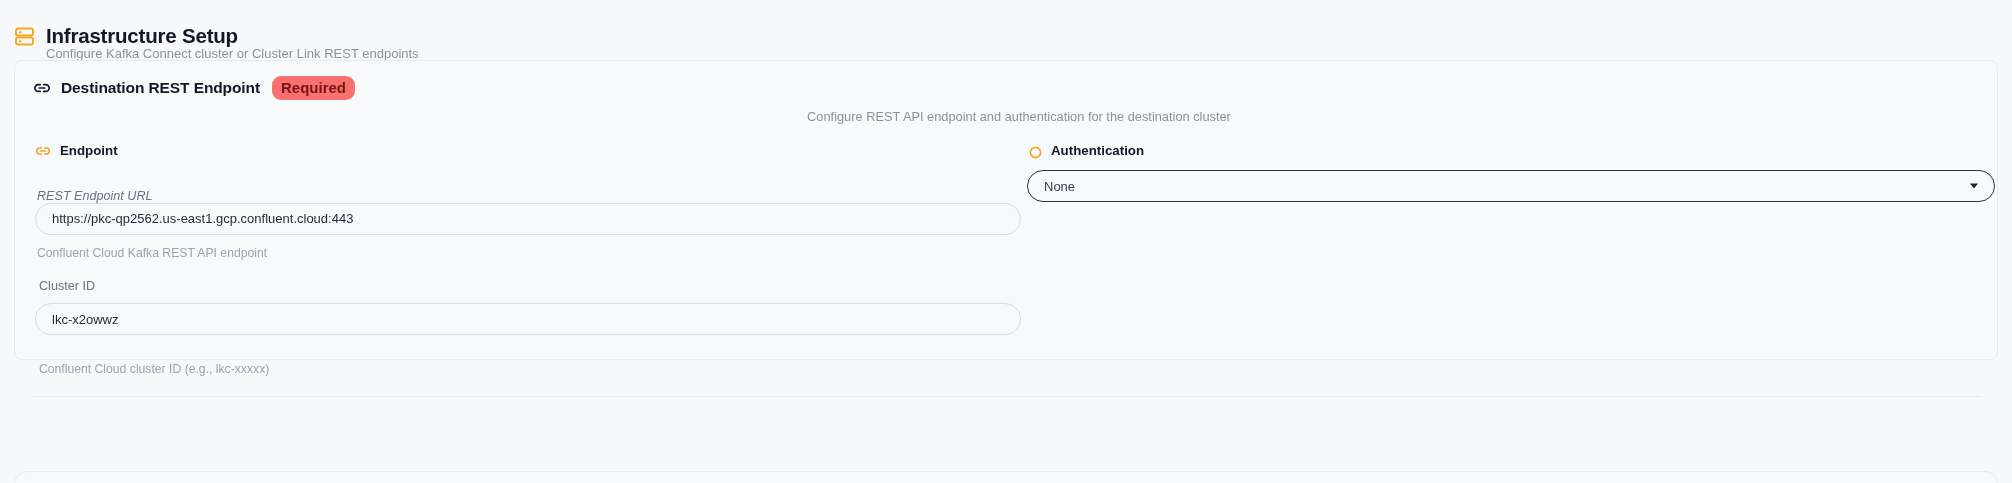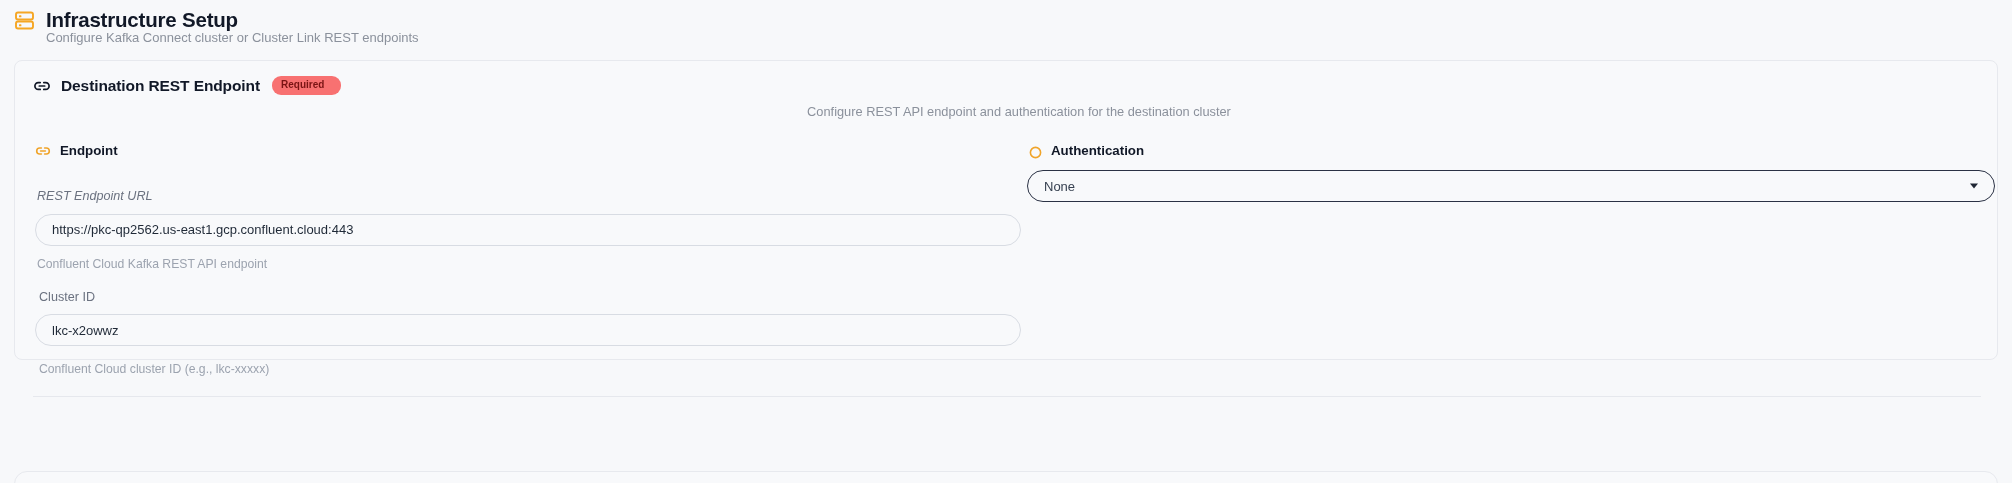--- a/index.html
+++ b/index.html
@@ -18,21 +18,21 @@
     position: relative;
     width: 2012px;
     height: 483px;
     background: #f7f8fa;
   }
 
   
   .page-header {
     position: absolute;
     left: 0px;
-    top: 0px;
+    top: 16px;
     width: 1664px;
     padding: 10px 0 0 14px;
   }
   .page-header-row {
     display: flex;
     align-items: center;
     gap: 11px;
   }
   .server-icon {
     width: 21px;
@@ -79,24 +79,24 @@
     font-size: 15.5px;
     font-weight: bold;
     color: #111827;
     line-height: 1;
     letter-spacing: -0.1px;
   }
   .badge-required {
     display: inline-block;
     background: #f87171;
     color: #7a1414;
-    font-size: 10px;
-    font-weight: bold;
-    line-height: 1;
-    padding: 4px 17px 5px 9px;
+    font-size: 15px;
+    font-weight: bold;
+    line-height: 1;
+    padding: 4px 9px 5px 9px;
     border-radius: 9px;
     margin-left: 2px;
   }
   .card-subtitle {
     margin-top: 11px;
     margin-left: 8px;
     font-size: 12.8px;
     color: #8b919c;
     line-height: 1;
     text-align: center;
@@ -286,33 +286,33 @@
               <path d="M6.4 5 H4.7 a3 3 0 0 0 0 6 H6.4" fill="none" stroke="#f0a42a" stroke-width="1.6" stroke-linecap="round"></path>
               <path d="M9.6 5 H11.3 a3 3 0 0 1 0 6 H9.6" fill="none" stroke="#f0a42a" stroke-width="1.6" stroke-linecap="round"></path>
               <line x1="5.6" y1="8" x2="10.4" y2="8" stroke="#f0a42a" stroke-width="1.6" stroke-linecap="round"></line>
             </svg>
           </span>
           <span class="group-title">Endpoint</span>
         </div>
 
         <div style="margin-top:31px;margin-left:2px;font-style:italic;" class="field-label">REST Endpoint URL</div>
 
-        <div style="margin-top:11px;width:986px;">
+        <div style="width:986px;">
           <input class="text-input" type="text" value="https://pkc-qp2562.us-east1.gcp.confluent.cloud:443" style="">
         </div>
 
         <div style="margin-top:12px;margin-left:2px;" class="field-help">Confluent Cloud Kafka REST API endpoint</div>
 
         <div style="margin-top:21px;margin-left:4px;" class="field-label">Cluster ID</div>
 
         <div style="margin-top:11px;width:986px;">
           <input class="text-input" type="text" value="lkc-x2owwz" style="">
         </div>
 
-        <div style="margin-top:17px;margin-left:4px;" class="field-help">Confluent Cloud cluster ID (e.g., lkc-xxxxx)</div>
+        <div style="margin-top:28px;margin-left:4px;" class="field-help">Confluent Cloud cluster ID (e.g., lkc-xxxxx)</div>
       </div>
 
       <div class="col-right">
 
         <div class="group-head">
           <span class="ring-icon">
             <svg viewBox="0 0 13 13" width="13" height="13" xmlns="http://www.w3.org/2000/svg">
               <circle cx="6.5" cy="6.5" r="5.1" fill="none" stroke="#f0a42a" stroke-width="1.6"></circle>
             </svg>
           </span>

